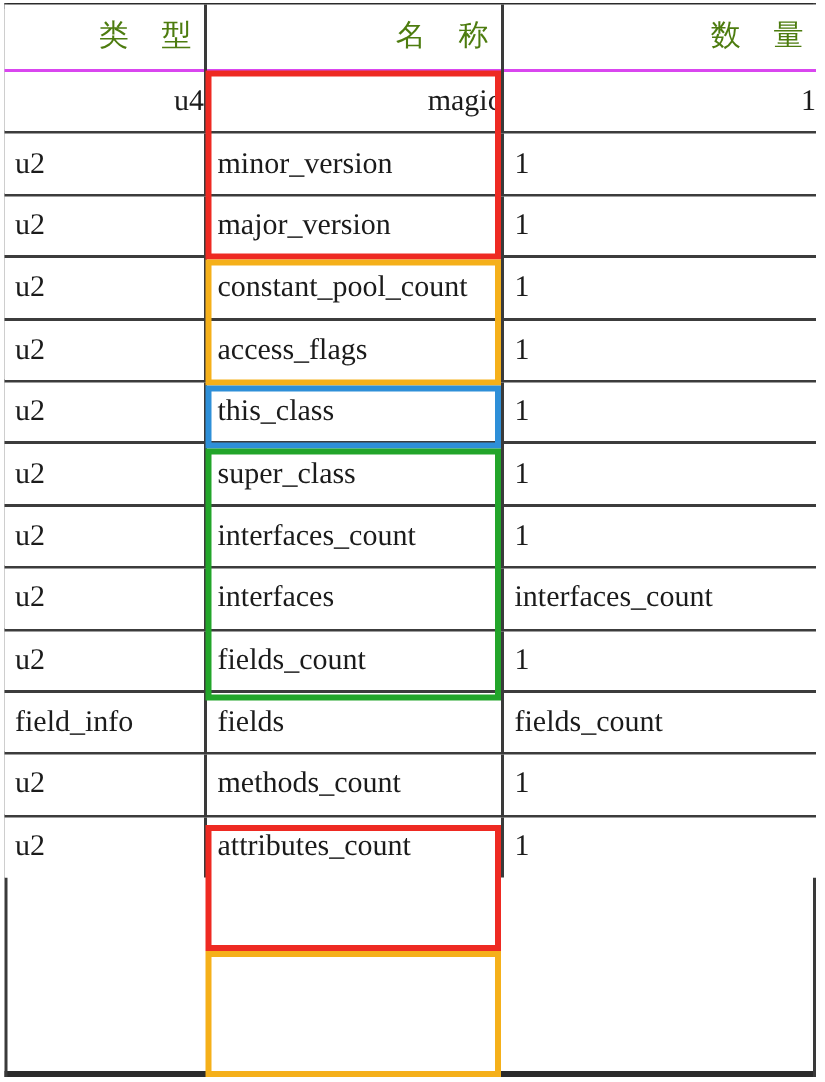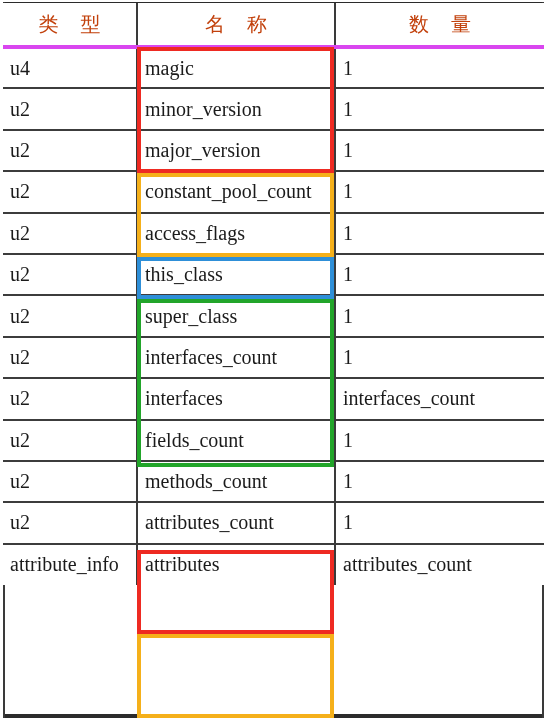--- a/index.html
+++ b/index.html
@@ -80,31 +80,32 @@
   }
   #class-file-structure-table td.cell-name,
   #class-file-structure-table th.head-name {
     border-right: 2px solid #3a3a3a;
   }
 
   
   #class-file-structure-table thead th {
     border-top: 0;
     height: 44px;
-    text-align: center;
+    text-align: right;
     padding: 0;
     letter-spacing: 0.42em;
     text-indent: 0.42em;
     font-size: 20px;
-    color: #c2410c;
+    color: #4d7c0f;
   }
 
   
   #class-file-structure-table tbody tr:first-child td {
-    border-top: 4px solid #d946ef;
+    border-top: 2px solid #d946ef;
+    text-align: right;
   }
 
   
   .hl-layer {
     position: absolute;
     left: 0;
     top: 0;
     width: 550px;
     height: 721px;
     pointer-events: none;
@@ -183,33 +184,33 @@
         <td class="cell-type">u2</td>
         <td class="cell-name">interfaces</td>
         <td class="cell-count">interfaces_count</td>
       </tr>
       <tr>
         <td class="cell-type">u2</td>
         <td class="cell-name">fields_count</td>
         <td class="cell-count">1</td>
       </tr>
       <tr>
+        <td class="cell-type">field_info</td>
+        <td class="cell-name">fields</td>
+        <td class="cell-count">fields_count</td>
+      </tr>
+      <tr>
         <td class="cell-type">u2</td>
         <td class="cell-name">methods_count</td>
         <td class="cell-count">1</td>
       </tr>
       <tr>
         <td class="cell-type">u2</td>
         <td class="cell-name">attributes_count</td>
         <td class="cell-count">1</td>
-      </tr>
-      <tr>
-        <td class="cell-type">attribute_info</td>
-        <td class="cell-name">attributes</td>
-        <td class="cell-count">attributes_count</td>
       </tr>
     </tbody>
 </table>
 
 <div class="hl-layer" id="highlight-layer">
     <div class="hl-box" style="left: 137px; top: 47px; width: 197px; height: 126px; border-color: rgb(238, 42, 34);"></div>
     <div class="hl-box" style="left: 137px; top: 173px; width: 197px; height: 84px; border-color: rgb(245, 176, 26);"></div>
     <div class="hl-box" style="left: 137px; top: 257px; width: 197px; height: 42px; border-color: rgb(46, 143, 216);"></div>
     <div class="hl-box" style="left: 137px; top: 299px; width: 197px; height: 168px; border-color: rgb(34, 165, 42);"></div>
     <div class="hl-box" style="left: 137px; top: 550px; width: 197px; height: 84px; border-color: rgb(238, 42, 34);"></div>

